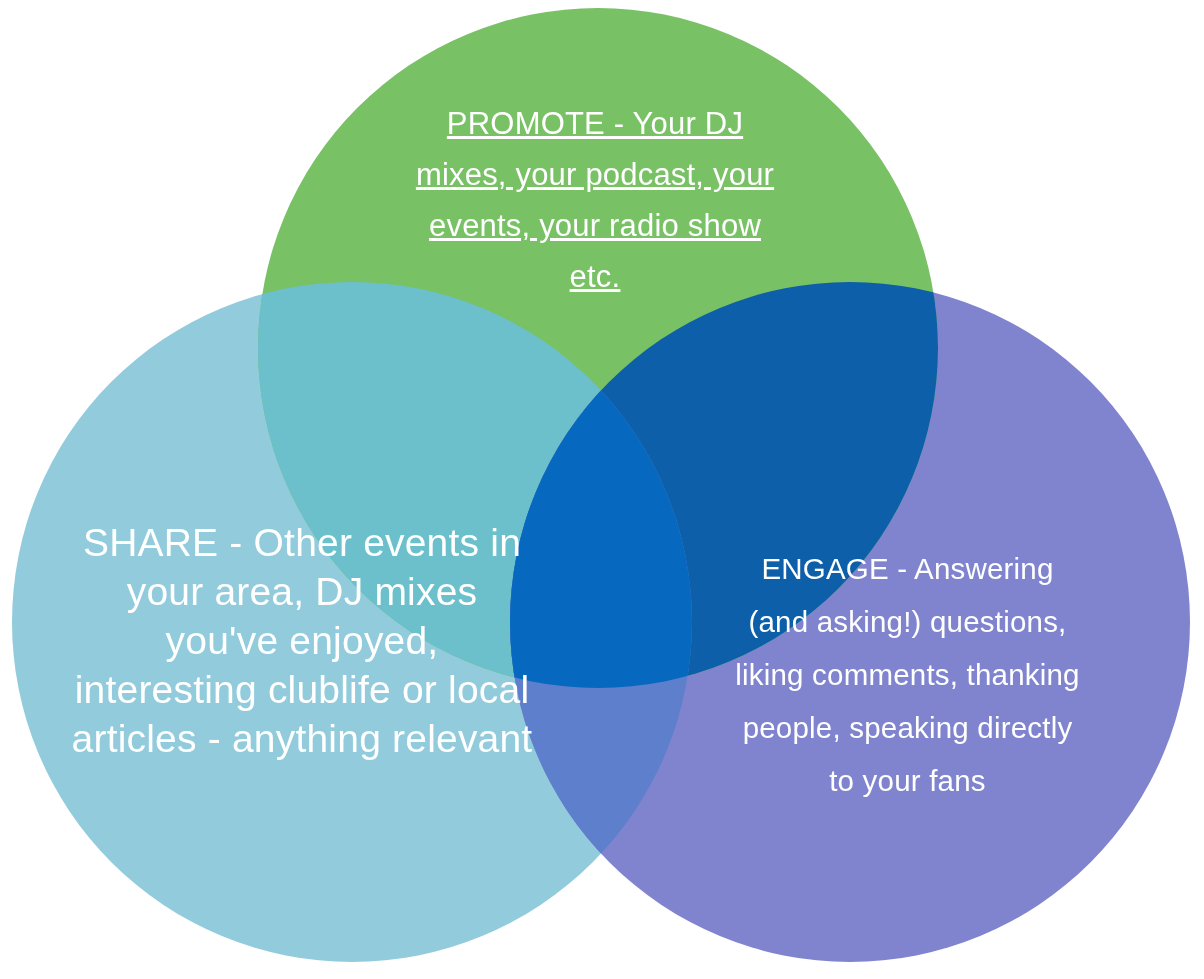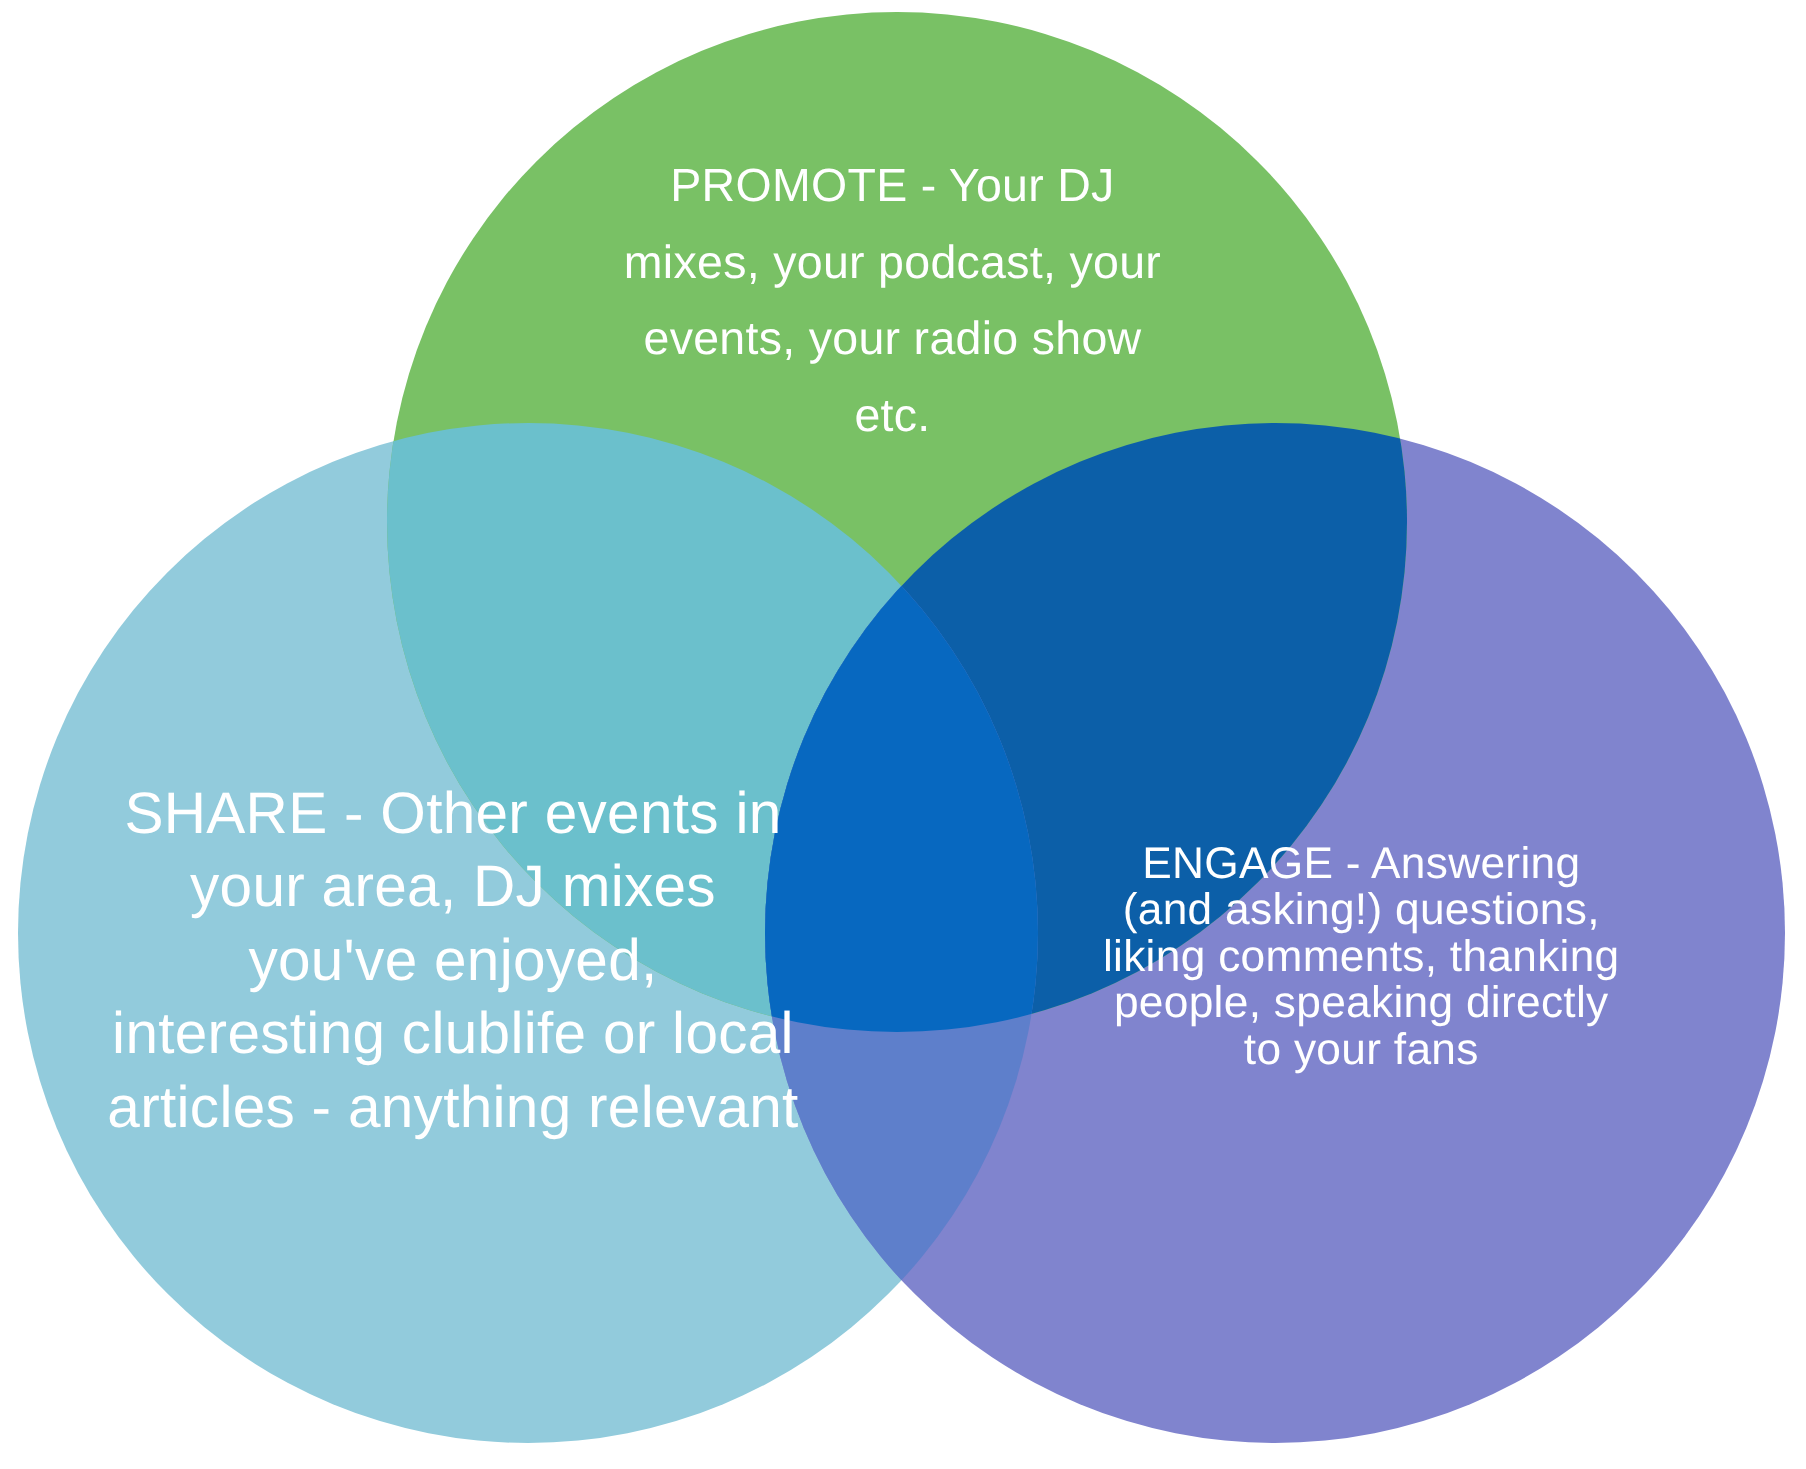--- a/index.html
+++ b/index.html
@@ -36,34 +36,35 @@
     text-rendering: optimizeLegibility;
     white-space: pre-line;
     pointer-events: none;
   }
   #label-promote {
     left: 360px;
     top: 98px;
     width: 470px;
     font-size: 31px;
     line-height: 51px;
+    text-decoration: underline;
   }
   #label-share {
     left: 62px;
     top: 518px;
     width: 480px;
     font-size: 39px;
     line-height: 49px;
   }
   #label-engage {
     left: 680px;
-    top: 560px;
+    top: 542px;
     width: 455px;
     font-size: 29.5px;
-    line-height: 31px;
+    line-height: 53px;
   }
 </style>
 </head>
 <body>
 
 <div id="venn-stage" style="background: rgb(255, 255, 255);">
 
   <svg id="venn-svg" viewBox="0 0 1204 979" aria-hidden="true">
     <defs>
       <clipPath id="clip-promote">

